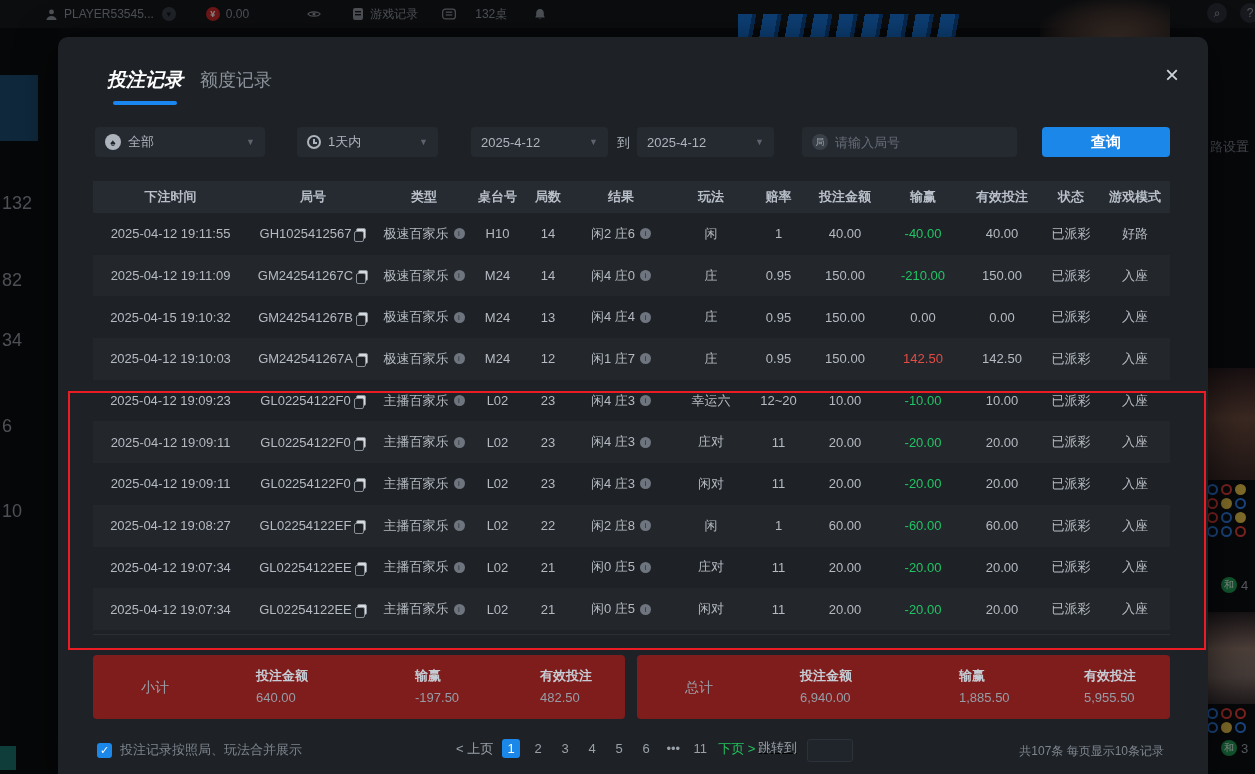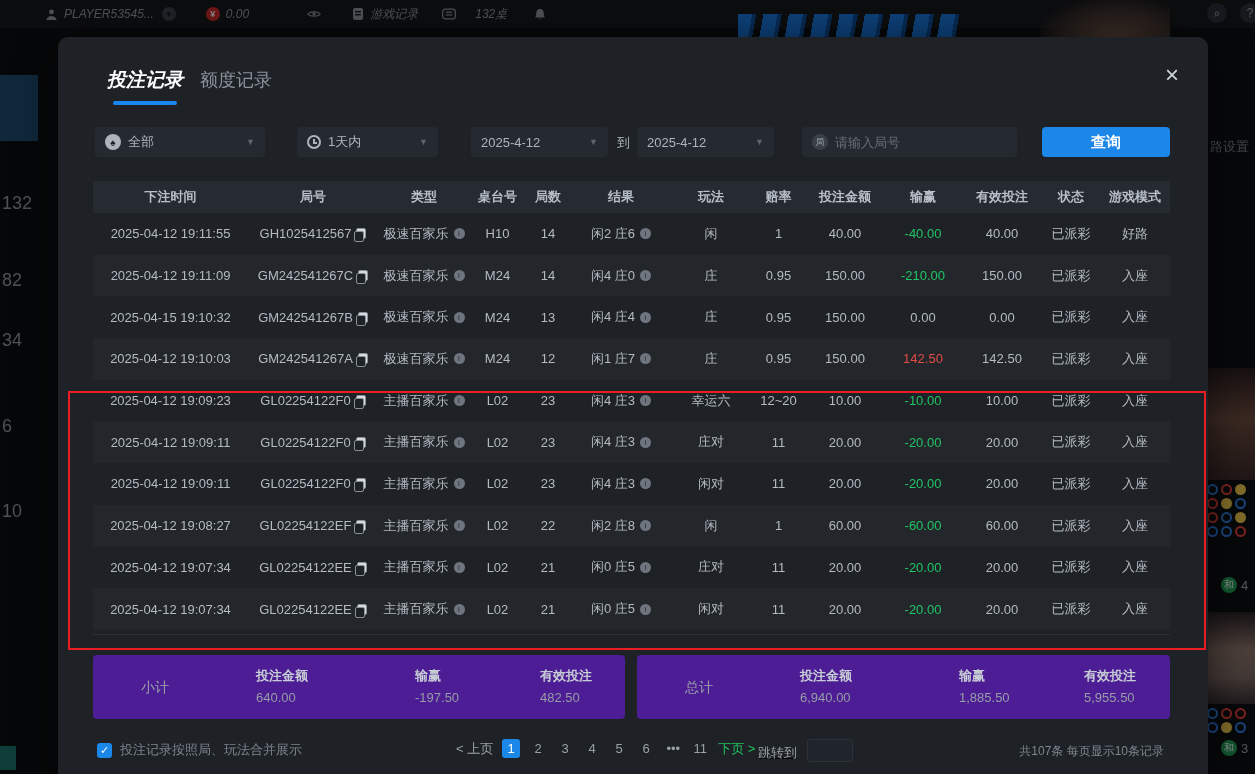--- a/index.html
+++ b/index.html
@@ -2,21 +2,21 @@
 <html><head>
 <meta charset="utf-8">
 <style>
   * { margin:0; padding:0; box-sizing:border-box; }
   html,body { width:1255px; height:774px; overflow:hidden; background:#0d0f13;
     font-family:"Liberation Sans","DejaVu Sans",sans-serif; }
 
   
   #topbar { position:absolute; left:0; top:0; width:1255px; height:28px; background:#17191d;
     display:flex; align-items:center; color:#8d939c; font-size:12px; z-index:1; }
-  #topbar .tb-item { display:flex; align-items:center; gap:5px;font-style:italic; }
+  #topbar .tb-item { display:flex; align-items:center; gap:5px; }
   .tb-ic { width:14px; height:14px; display:inline-flex; align-items:center; justify-content:center; }
   .coin { width:14px; height:14px; border-radius:50%; background:#c92a2a; color:#fff; font-size:9px;
     display:flex; align-items:center; justify-content:center; font-weight:bold; }
   .chev-circle { width:14px; height:14px; border-radius:50%; background:#3a4049; color:#14161a;
     font-size:9px; display:flex; align-items:center; justify-content:center; }
 
   #leftnav { position:absolute; left:0; top:28px; width:58px; height:746px; background:#0b0d10; z-index:1; }
   #leftnav .bluebox { position:absolute; left:0; top:47px; width:38px; height:66px; background:#1d4a6e; }
   #leftnav .num { position:absolute; left:2px; color:#8d939c; font-size:18px; }
   #leftnav .teal { position:absolute; left:0; top:718px; width:16px; height:24px; background:#1d6f68; }
@@ -86,40 +86,40 @@
   .c-mode{width:60px;flex:1;}
   .v-green { color:#20c464; } .v-red { color:#e34b44; } .v-grey { color:#b5bac2; }
   .copy-ic { width:10px; height:11px; border:1px solid #8a9098; border-radius:2px; position:relative;
     background:#d7dbe0; flex:none; cursor:pointer; }
   .copy-ic::after { content:""; position:absolute; left:-3px; top:2px; width:8px; height:9px;
     border:1px solid #8a9098; border-radius:2px; background:#1e2227; }
   .info-dot { width:11px; height:11px; border-radius:50%; background:#6e757f; color:#2a2e34; font-size:8px;
     display:inline-flex; align-items:center; justify-content:center; flex:none; cursor:pointer; }
   #tdivider { position:absolute; left:35px; top:597px; width:1077px; height:1px; background:#2b3036; }
 
-  .sumbox { position:absolute; top:618px; height:64px; background:#4c1d95; border-radius:4px; }
+  .sumbox { position:absolute; top:618px; height:64px; background:#7f1d1d; border-radius:4px; }
   #sum-left { left:35px; width:532px; } #sum-right { left:579px; width:533px; }
   .sum-label { position:absolute; left:48px; top:24px; color:#9aa0a8; font-size:14px; }
   .sum-stack { position:absolute; top:12px; }
   .sum-stack .sl { color:#c6ccd4; font-size:13px; font-weight:bold; }
   .sum-stack .sv { color:#969da6; font-size:13px; margin-top:5px; }
   .st1{left:163px;} .st2{left:322px;} .st3{left:447px;}
 
   #mfooter { position:absolute; left:0; top:700px; width:1150px; height:30px; }
   #merge { position:absolute; left:39px; top:4px; display:flex; align-items:center; gap:8px; }
   #merge .cb { width:15px; height:15px; background:#1b87e8; border-radius:3px; color:#fff; font-size:11px;
     display:flex; align-items:center; justify-content:center; cursor:pointer; }
   #merge .lbl { color:#7d848d; font-size:13px; }
   #pager { position:absolute; left:398px; top:2px; display:flex; align-items:center; gap:9px;
     color:#9aa0a8; font-size:13px; }
   #pager .pg { min-width:18px; height:19px; line-height:19px; text-align:center; cursor:pointer; }
   #pager .pg.active { background:#1b87e8; color:#fff; border-radius:3px; padding:0 4px; }
   #pager .nav { cursor:pointer; }
   #pager .next { color:#22c55e; }
-  #jump { position:absolute; left:700px; top:2px; display:flex; align-items:flex-end; gap:10px;text-decoration:underline; }
+  #jump { position:absolute; left:700px; top:2px; display:flex; align-items:flex-start; gap:10px;text-decoration:underline; }
   #jump .jl { color:#9aa0a8; font-size:13px; }
   #jump input { width:46px; height:23px; background:#20242b; border:1px solid #2c313a; border-radius:3px; }
   #pgsum { position:absolute; right:44px; top:6px; color:#7d848d; font-size:12px; }
 
   #redbox { position:absolute; left:68px; top:391px; width:1138px; height:259px;
     border:2px solid #ec1c24; z-index:50; pointer-events:none; }
 </style>
 </head>
 <body>
 

